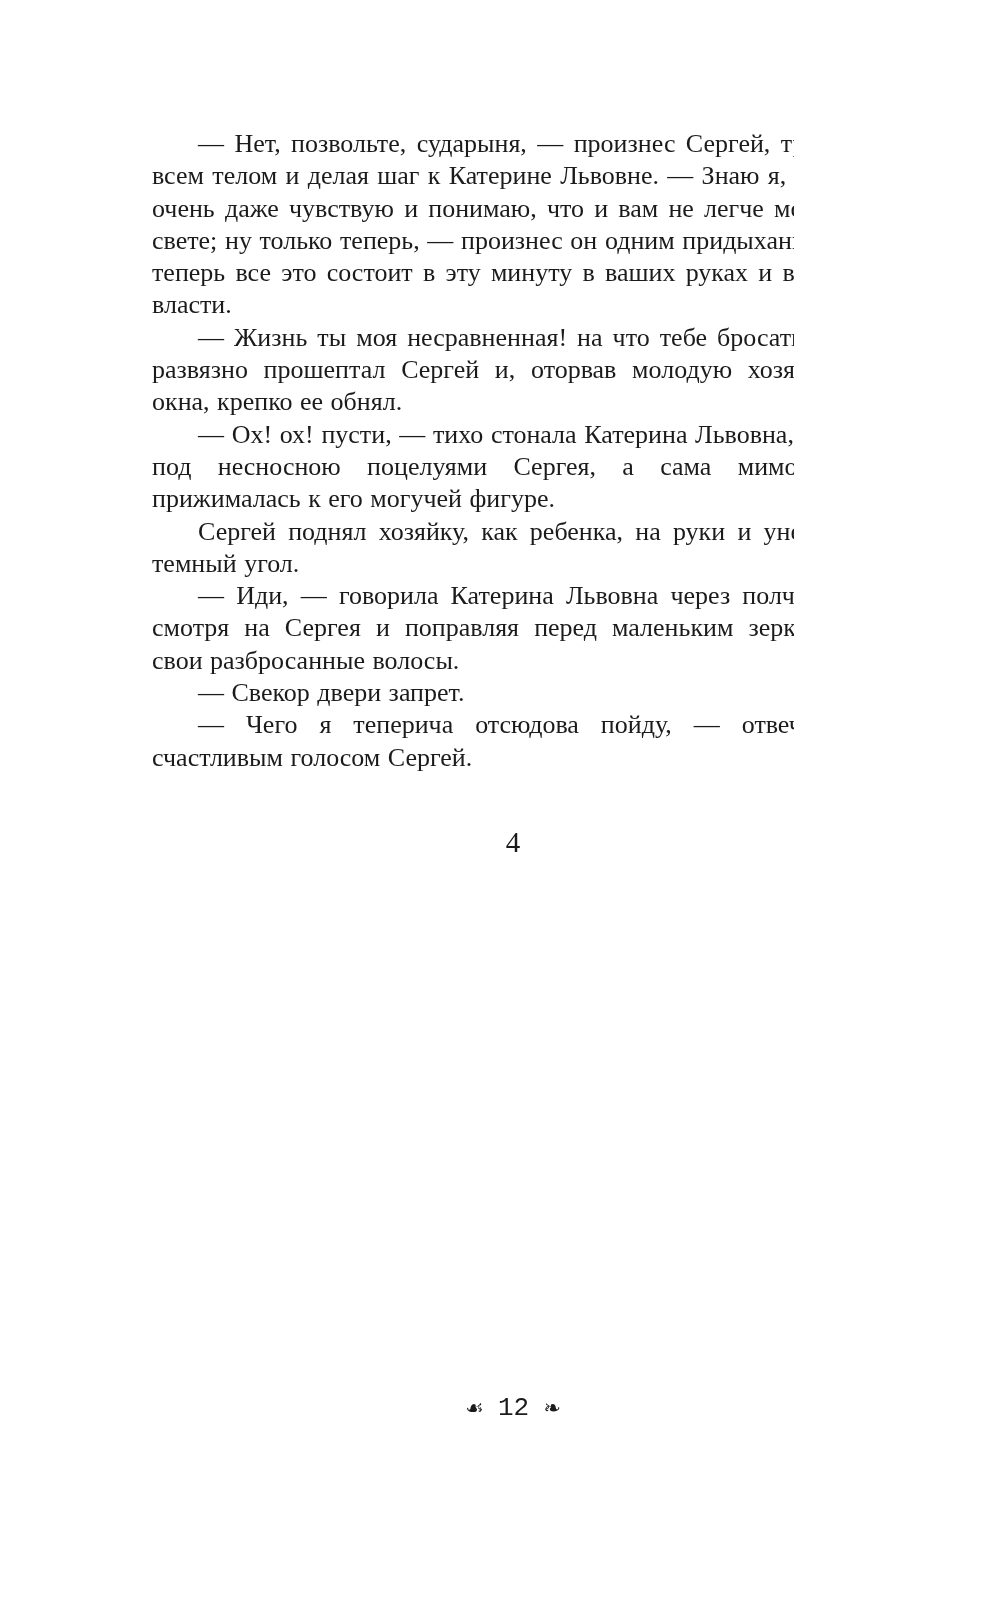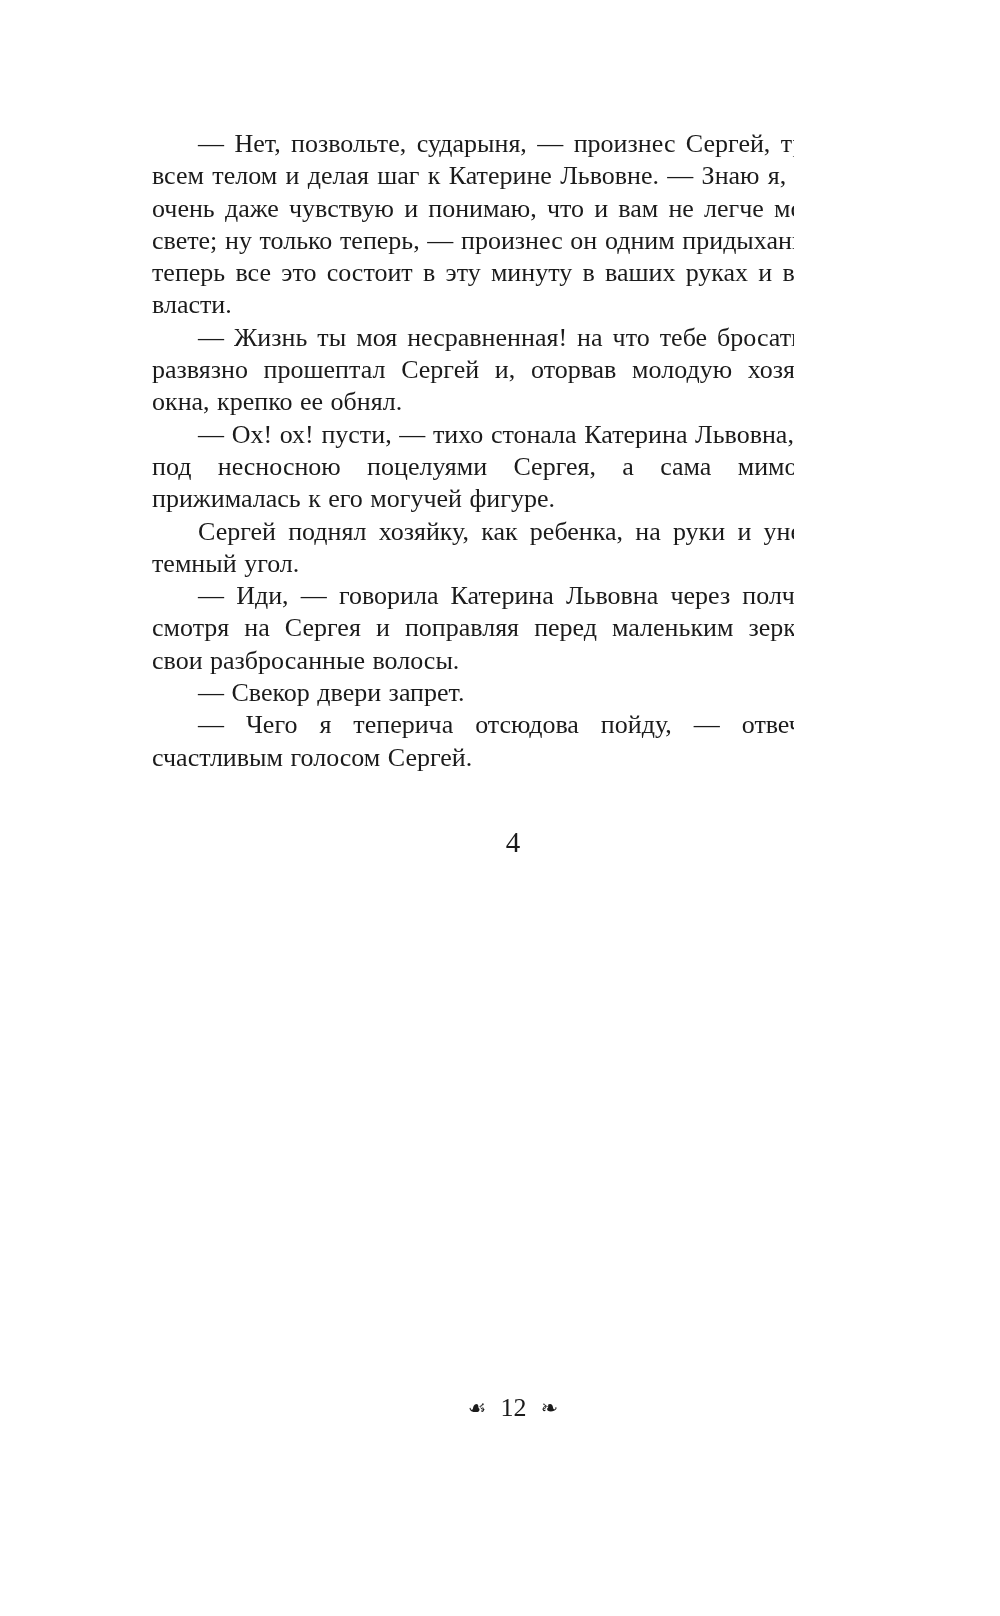--- a/index.html
+++ b/index.html
@@ -49,21 +49,21 @@
     font-size: 26px;
     line-height: 32px;
   }
   .ornament {
     font-family: "DejaVu Sans", sans-serif;
     font-size: 21px;
     line-height: 32px;
     color: #1b1b1b;
   }
   .page-number {
-    font-family: Liberation Serif, serif;
+    font-family: Liberation Mono, monospace;
   }
 </style>
 </head>
 <body>
 
 <div class="book-page">
 
   <div class="text-block">
     <p class="para">— Нет, позвольте, сударыня, — произнес Сергей, трепеща всем телом и делая шаг к Катерине Львовне. — Знаю я, вижу и очень даже чувствую и понимаю, что и вам не легче моего на свете; ну только теперь, — произнес он одним придыханием, — теперь все это состоит в эту минуту в ваших руках и в вашей власти.</p>
     <p class="para">— Жизнь ты моя несравненная! на что тебе бросаться? — развязно прошептал Сергей и, оторвав молодую хозяйку от окна, крепко ее обнял.</p>

